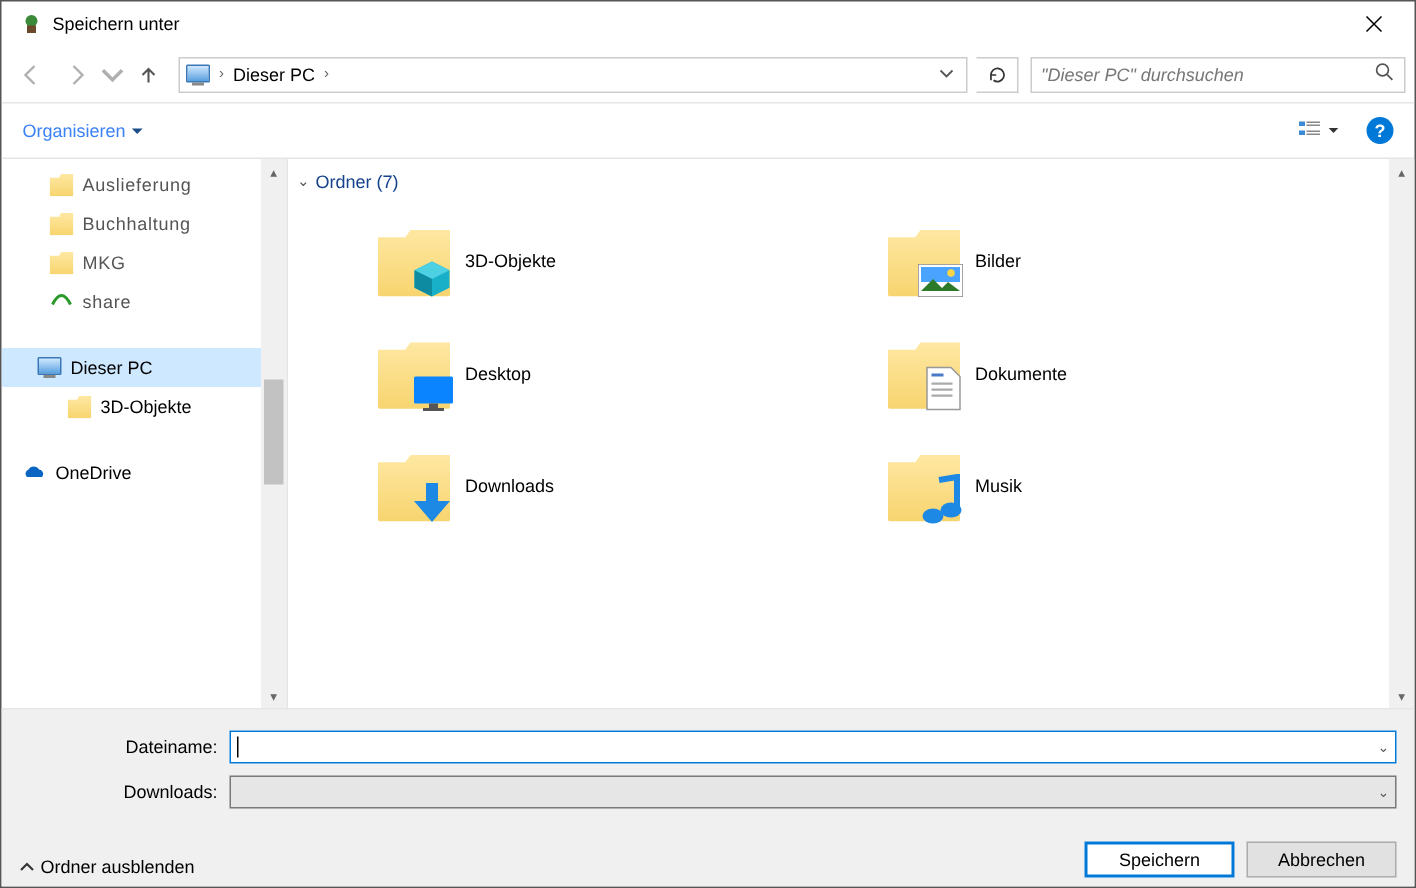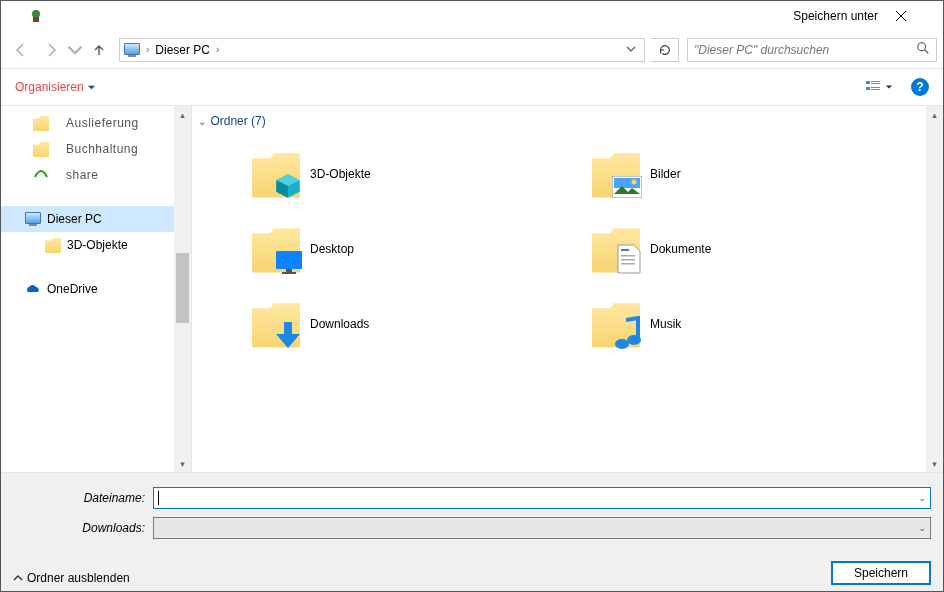--- a/index.html
+++ b/index.html
@@ -1,37 +1,37 @@
 <!DOCTYPE html>
 <html><head>
 <meta charset="utf-8">
 <style>
 * { box-sizing: border-box; margin: 0; padding: 0; font-family: "Segoe UI", Tahoma, sans-serif; font-size: 12px; }
 body { background: #fff; width: 944px; height: 592px; overflow: hidden; border: 1px solid #555; display:flex; flex-direction:column; }
 
-.titlebar { height: 30px; display:flex; align-items:center; padding: 0 19px; text-align: right; }
+.titlebar { height: 30px; display:flex; align-items:center; padding: 0 4px; }
 .titlebar .app-icon { width:16px; height:16px; margin: 0 6px 0 8px; }
 .titlebar .title { flex:1; }
 .titlebar .close { width:46px; height:30px; display:flex; align-items:center; justify-content:center; cursor:pointer; }
 
 .navrow { height: 38px; display:flex; align-items:center; padding: 0 6px; gap:2px; border-bottom:1px solid #e5e5e5; }
 .navbtn { width:28px; height:28px; display:flex; align-items:center; justify-content:center; color:#888; }
 .navbtn svg { width:16px; height:16px; }
 .breadcrumb { flex:1; height:24px; border:1px solid #ccc; display:flex; align-items:center; padding:0 4px; gap:6px; background:#fff; margin: 0 4px; }
 .breadcrumb .pc-icon { width:16px; height:16px; }
 .breadcrumb .chev { color:#666; font-size:10px; }
 .breadcrumb .dd { margin-left:auto; color:#555; padding:0 4px; }
 .refresh { width:28px; height:24px; display:flex; align-items:center; justify-content:center; border:1px solid #ccc; border-left:none; margin-right:6px; }
 .searchbox { width:250px; height:24px; border:1px solid #ccc; display:flex; align-items:center; padding:0 6px; background:#fff; }
 .searchbox input { flex:1; border:none; outline:none; color:#333; }
 .searchbox input::placeholder { color:#777; font-style:italic; }
 .searchbox .mag { color:#555; }
 
 .toolbar { height:36px; display:flex; align-items:center; padding:0 14px; }
-.toolbar .org { color:#ef4444; display:flex; align-items:center; gap:3px; cursor:pointer; }
+.toolbar .org { color:#3b82f6; display:flex; align-items:center; gap:3px; cursor:pointer; }
 .toolbar .spacer { flex:1; }
 .toolbar .viewbtn { display:flex; align-items:center; gap:2px; margin-right:18px; cursor:pointer; }
 .toolbar .help { width:18px; height:18px; border-radius:50%; background:#0078d7; color:#fff; display:flex; align-items:center; justify-content:center; font-weight:bold; cursor:pointer; }
 
 .body { flex:1; display:flex; border-top:1px solid #e5e5e5; min-height:0; }
 .sidebar { width:190px; display:flex; position:relative; }
 .tree { flex:1; overflow:hidden; padding-top:4px; }
 .tree-item { height:26px; display:flex; align-items:center; padding-left:32px; gap:6px; cursor:pointer; white-space:nowrap; }
 .tree-item.sub { padding-left:44px; }
 .tree-item.sel { background:#cde8ff; }
@@ -47,36 +47,36 @@
 .items { flex:1; overflow:hidden; padding-left:60px; }
 .items-grid { display:grid; grid-template-columns: repeat(2, 340px); }
 .item { display:flex; align-items:center; gap:10px; height:75px; cursor:pointer; }
 .item .ficon { width:48px; height:48px; position:relative; flex-shrink:0; }
 .content-scroll { position:absolute; right:0; top:0; bottom:0; width:17px; background:#f0f0f0; display:flex; flex-direction:column; }
 .content-scroll .arr { height:17px; display:flex; align-items:center; justify-content:center; color:#666; font-size:9px; }
 .content-scroll .track { flex:1; }
 
 .bottom { border-top:1px solid #e5e5e5; background:#f0f0f0; padding:14px 12px 6px 12px; }
 .formrow { display:flex; align-items:center; margin-bottom:8px; }
-.formrow label { width:140px; text-align:right; padding-right:8px;font-style:italic; }
+.formrow label { width:140px; text-align:right; padding-right:8px; }
 .formrow .combo { flex:1; height:22px; border:1px solid #7a7a7a; background:#fff; display:flex; align-items:center; padding:0 4px; position:relative; }
 .formrow .combo.focus { border:1px solid #0078d7; }
 .formrow .combo .caret { position:absolute; right:4px; color:#555; font-size:9px; }
 .formrow .combo .cursor { width:1px; height:14px; background:#000; animation:none; }
 .formrow .combo.type { background:#e6e6e6; }
 .btnrow { display:flex; align-items:flex-end; margin-top:22px; }
 .btnrow .hide { display:flex; align-items:center; gap:4px; cursor:pointer; }
 .btnrow .spacer { flex:1; }
 .btnrow button { width:100px; height:24px; border:1px solid #adadad; background:#e1e1e1; cursor:pointer; margin-left:8px; }
 .btnrow button.primary { border:1px solid #0078d7; background:#fff; box-shadow: inset 0 0 0 1px #0078d7; }
 
 
 .folder-shape { width:100%; height:100%; background:linear-gradient(#ffe9a6,#f7d46e); border-radius:2px; position:relative; clip-path: polygon(0 18%, 38% 18%, 45% 8%, 100% 8%, 100% 100%, 0 100%); }
 .folder-small { width:16px; height:16px; background:linear-gradient(#ffe9a6,#f7d46e); clip-path: polygon(0 22%, 40% 22%, 48% 6%, 100% 6%, 100% 100%, 0 100%); border-radius:1px; }
-.obscured { color:#555; filter: blur(0.5px); letter-spacing:0.5px;margin-left:11px; }
+.obscured { color:#555; filter: blur(0.5px); letter-spacing:0.5px; }
 .pc-mini { width:16px; height:12px; background:linear-gradient(#cfe8ff,#5aa0e0); border:1px solid #3a78b5; border-radius:1px; position:relative; }
 .pc-mini::after { content:''; position:absolute; bottom:-3px; left:3px; right:3px; height:2px; background:#888; }
 </style>
 </head>
 <body>
 
 <div class="titlebar">
   <span class="app-icon">
     <svg viewBox="0 0 16 16">
         <circle cx="8" cy="6" r="4" fill="#3a8a3a"></circle>
@@ -171,40 +171,46 @@
           </span>
           <span class="obscured">Auslieferung</span>
         </div>
       <div class="tree-item">
           <span class="ticon">
             <span class="folder-small" style="display:block"></span>
           </span>
           <span class="obscured">Buchhaltung</span>
         </div>
       <div class="tree-item">
+          <span class="ticon">
+            <span class="folder-small" style="display:block"></span>
+          </span>
+          <span class="obscured">MKG</span>
+        </div>
+      <div class="tree-item">
           <span class="ticon"><svg width="16" height="16" viewBox="0 0 16 16">
               <path d="M2 10 C6 2 10 2 14 10" stroke="#2a9a2a" stroke-width="2" fill="none"></path>
             </svg></span>
           <span class="obscured">share</span>
         </div>
       <div style="height:18px"></div>
       <div class="tree-item sel" style="padding-left:24px">
           <span class="ticon">
             <span class="pc-mini" style="display:block;margin-top:1px"></span>
           </span>
           <span>Dieser PC</span>
         </div>
       <div class="tree-item sub">
           <span class="ticon">
             <span class="folder-small" style="display:block"></span>
           </span>
           <span>3D-Objekte</span>
         </div>
       <div style="height:18px"></div>
-      <div class="tree-item" style="padding-left:24px">
+      <div class="tree-item" style="padding-left:14px">
           <span class="ticon"><svg width="16" height="16" viewBox="0 0 16 16">
               <path d="M3 11 a3 3 0 0 1 1-5 a4 4 0 0 1 7 0 a3 3 0 0 1 2 5 z" fill="#0a64c2"></path>
             </svg></span>
           <span>OneDrive</span>
         </div>
     </div>
     <div class="tree-scroll">
       <div class="arr">▴</div>
       <div class="track">
           <div class="thumb"></div>
@@ -315,14 +321,15 @@
   </div>
   <div class="btnrow">
     <div class="hide">
       <svg width="10" height="10" viewBox="0 0 10 10">
           <path d="M1 7 L5 3 L9 7" stroke="#333" stroke-width="1.4" fill="none"></path>
         </svg>
       <span>Ordner ausblenden</span>
     </div>
     <div class="spacer"></div>
     <button class="primary">Speichern</button>
+    <button>Abbrechen</button>
   </div>
 </div>
 
 </body></html>

